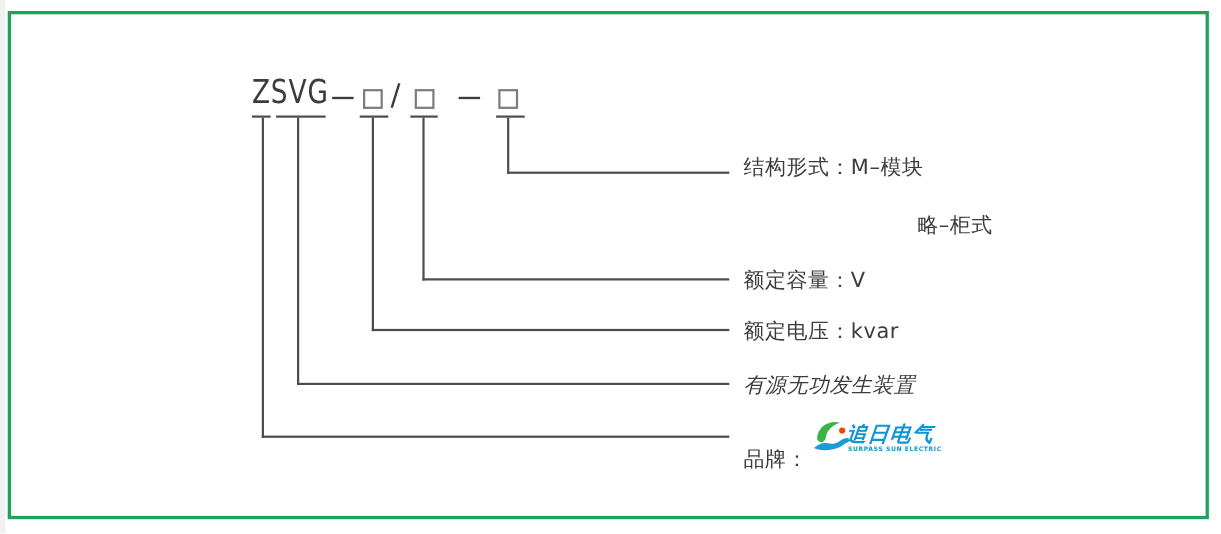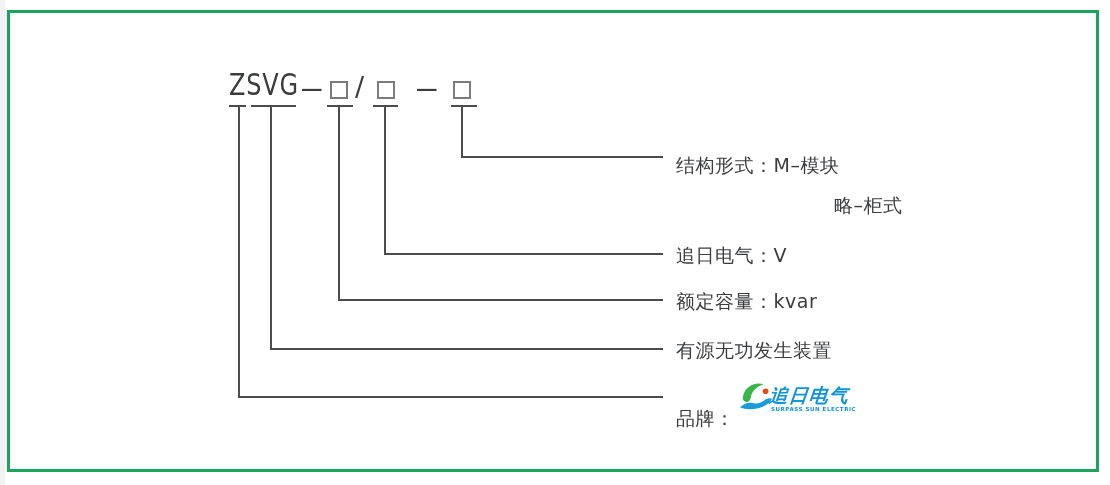--- a/index.html
+++ b/index.html
@@ -50,25 +50,25 @@
   .leader-brand{left:238px;width:425px;height:291px;}
   .leader-device{left:270px;width:393px;height:243px;}
   .leader-capacity{left:338px;width:325px;height:194px;}
   .leader-voltage{left:384px;width:279px;height:148px;}
   .leader-structure{left:461px;width:202px;height:51px;}
   
   .ann{
     position:absolute;left:676px;font-size:19px;line-height:22px;color:#3b3c3e;
     white-space:nowrap;letter-spacing:0.5px;
   }
-  .ann-structure{top:154px;}
+  .ann-structure{top:141px;}
   .ann-structure2{top:194px;left:834px;}
   .ann-voltage{top:244px;}
   .ann-capacity{top:290px;}
-  .ann-device{top:339px;}
+  .ann-device{top:339px;font-style:italic;}
   .ann-brand{top:387px;margin-top:20px;}
   
   .logo{position:absolute;left:739px;top:379px;width:130px;height:42px;}
   .logo-icon{position:absolute;left:0;top:2px;}
   .logo-cn{
     position:absolute;left:30px;top:6px;font-size:19px;line-height:20px;
     font-weight:bold;font-style:italic;color:#1095d5;letter-spacing:1px;
     transform:skewX(-6deg);white-space:nowrap;
   }
   .logo-en{
@@ -98,22 +98,22 @@
 <div class="tick tick-b3"></div>
 
 <div class="leader leader-brand"></div>
 <div class="leader leader-device"></div>
 <div class="leader leader-capacity"></div>
 <div class="leader leader-voltage"></div>
 <div class="leader leader-structure"></div>
 
 <div class="ann ann-structure">结构形式：M–模块</div>
 <div class="ann ann-structure2">略–柜式</div>
-<div class="ann ann-voltage">追日电气：V</div>
-<div class="ann ann-capacity">额定容量：kvar</div>
+<div class="ann ann-voltage">额定容量：V</div>
+<div class="ann ann-capacity">额定电压：kvar</div>
 <div class="ann ann-device">有源无功发生装置</div>
 <div class="ann ann-brand">品牌：</div>
 
 <div class="logo">
   <svg class="logo-icon" width="34" height="32" viewBox="0 0 36 34">
     <path d="M4 18 C5 7 16 0.5 26 3.5 C19 6 13.5 10.5 12.5 17.5 C12 21 9.5 23 6.8 22 C4.8 21.2 3.8 19.8 4 18 Z" fill="#3ab54a"></path>
     <path d="M1 28 C6 23.5 10 22.5 14 23.4 C19 24.5 23 23.5 26.6 20.6 C29.5 18.4 33 17.6 35.2 18.8 C32 24 26.5 27.8 19.5 29.2 C12.5 30.6 5 30.2 1 28 Z" fill="#1b9cd8"></path>
     <circle cx="28.2" cy="11" r="3" fill="#e84b10"></circle>
   </svg>
   <div class="logo-cn">追日电气</div>

